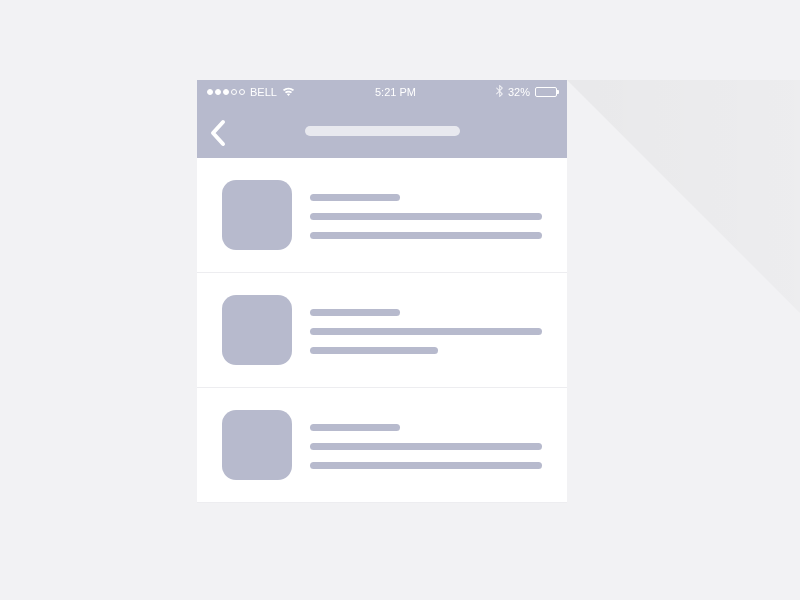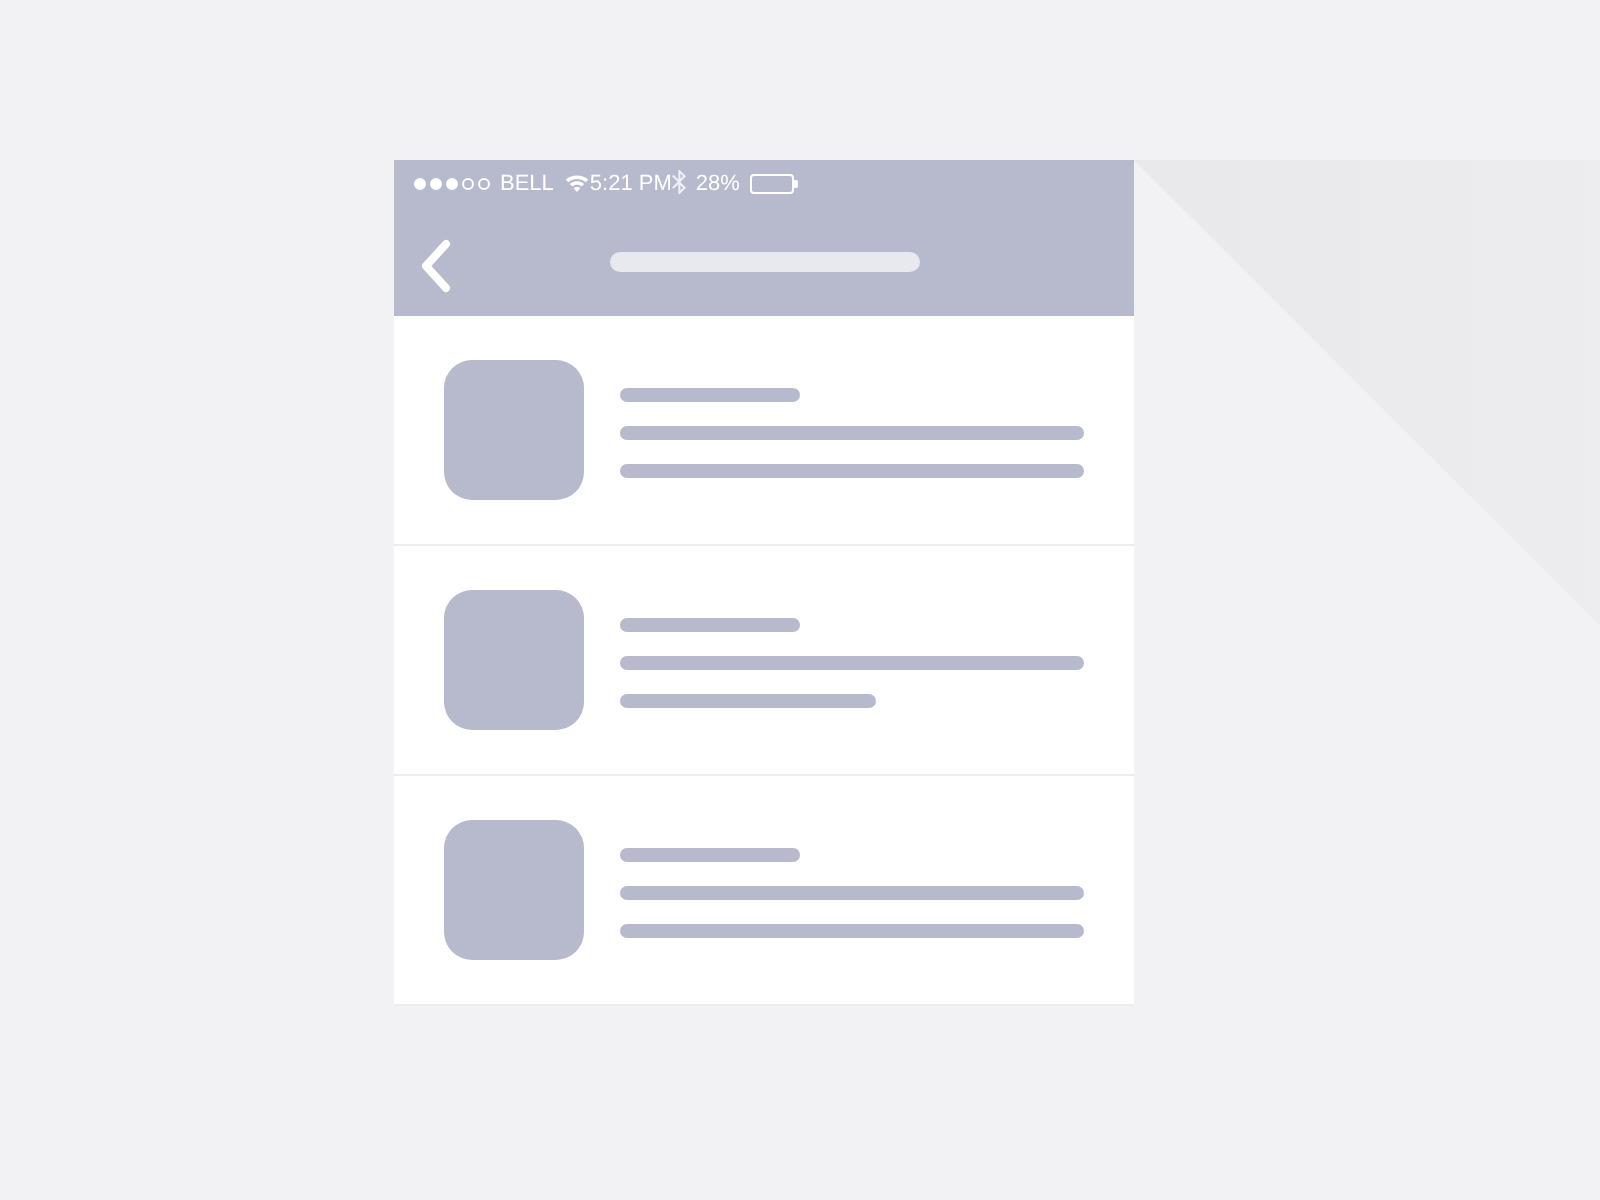--- a/index.html
+++ b/index.html
@@ -28,20 +28,21 @@
     transform: skewX(45deg);
     transform-origin: top left;
     pointer-events: none;
   }
   .status-bar {
     height: 24px;
     background: #b7bacd;
     color: #fff;
     display: flex;
     align-items: center;
+    justify-content: space-between;
     padding: 4px 10px;
     font-size: 11px;
     font-weight: 500;
   }
   .status-left { display: flex; align-items: center; gap: 5px; }
   .signal-dots { display: flex; gap: 2px; }
   .dot { width: 6px; height: 6px; border-radius: 50%; border: 1px solid #fff; }
   .dot.filled { background: #fff; }
   .wifi-icon svg { display: block; }
   .status-right { display: flex; align-items: center; gap: 5px; }
@@ -133,21 +134,21 @@
         </svg>
       </span>
     </div>
     <span>5:21 PM</span>
     <div class="status-right">
       <span>
         <svg width="7" height="12" viewBox="0 0 7 12">
           <path d="M3.2 0 L3.2 4.7 L0.7 2.4 L0 3.1 L2.9 5.9 L0 8.7 L0.7 9.4 L3.2 7.1 L3.2 12 L3.8 12 L7 8.9 L4.1 6 L7 3.1 L3.8 0 Z M4.2 1.8 L5.6 3.1 L4.2 4.4 Z M4.2 7.6 L5.6 8.9 L4.2 10.2 Z" fill="#fff" opacity="0.8"></path>
         </svg>
       </span>
-      <span>28%</span>
+      <span>32%</span>
       <span class="battery"><span class="battery-fill"></span></span>
     </div>
   </div>
 
   <div class="nav-bar">
     <div class="back-chevron">
       <svg width="18" height="28" viewBox="0 0 18 28">
         <polyline points="14,3 4,14 14,25" fill="none" stroke="#fff" stroke-width="4" stroke-linecap="round" stroke-linejoin="round"></polyline>
       </svg>
 

